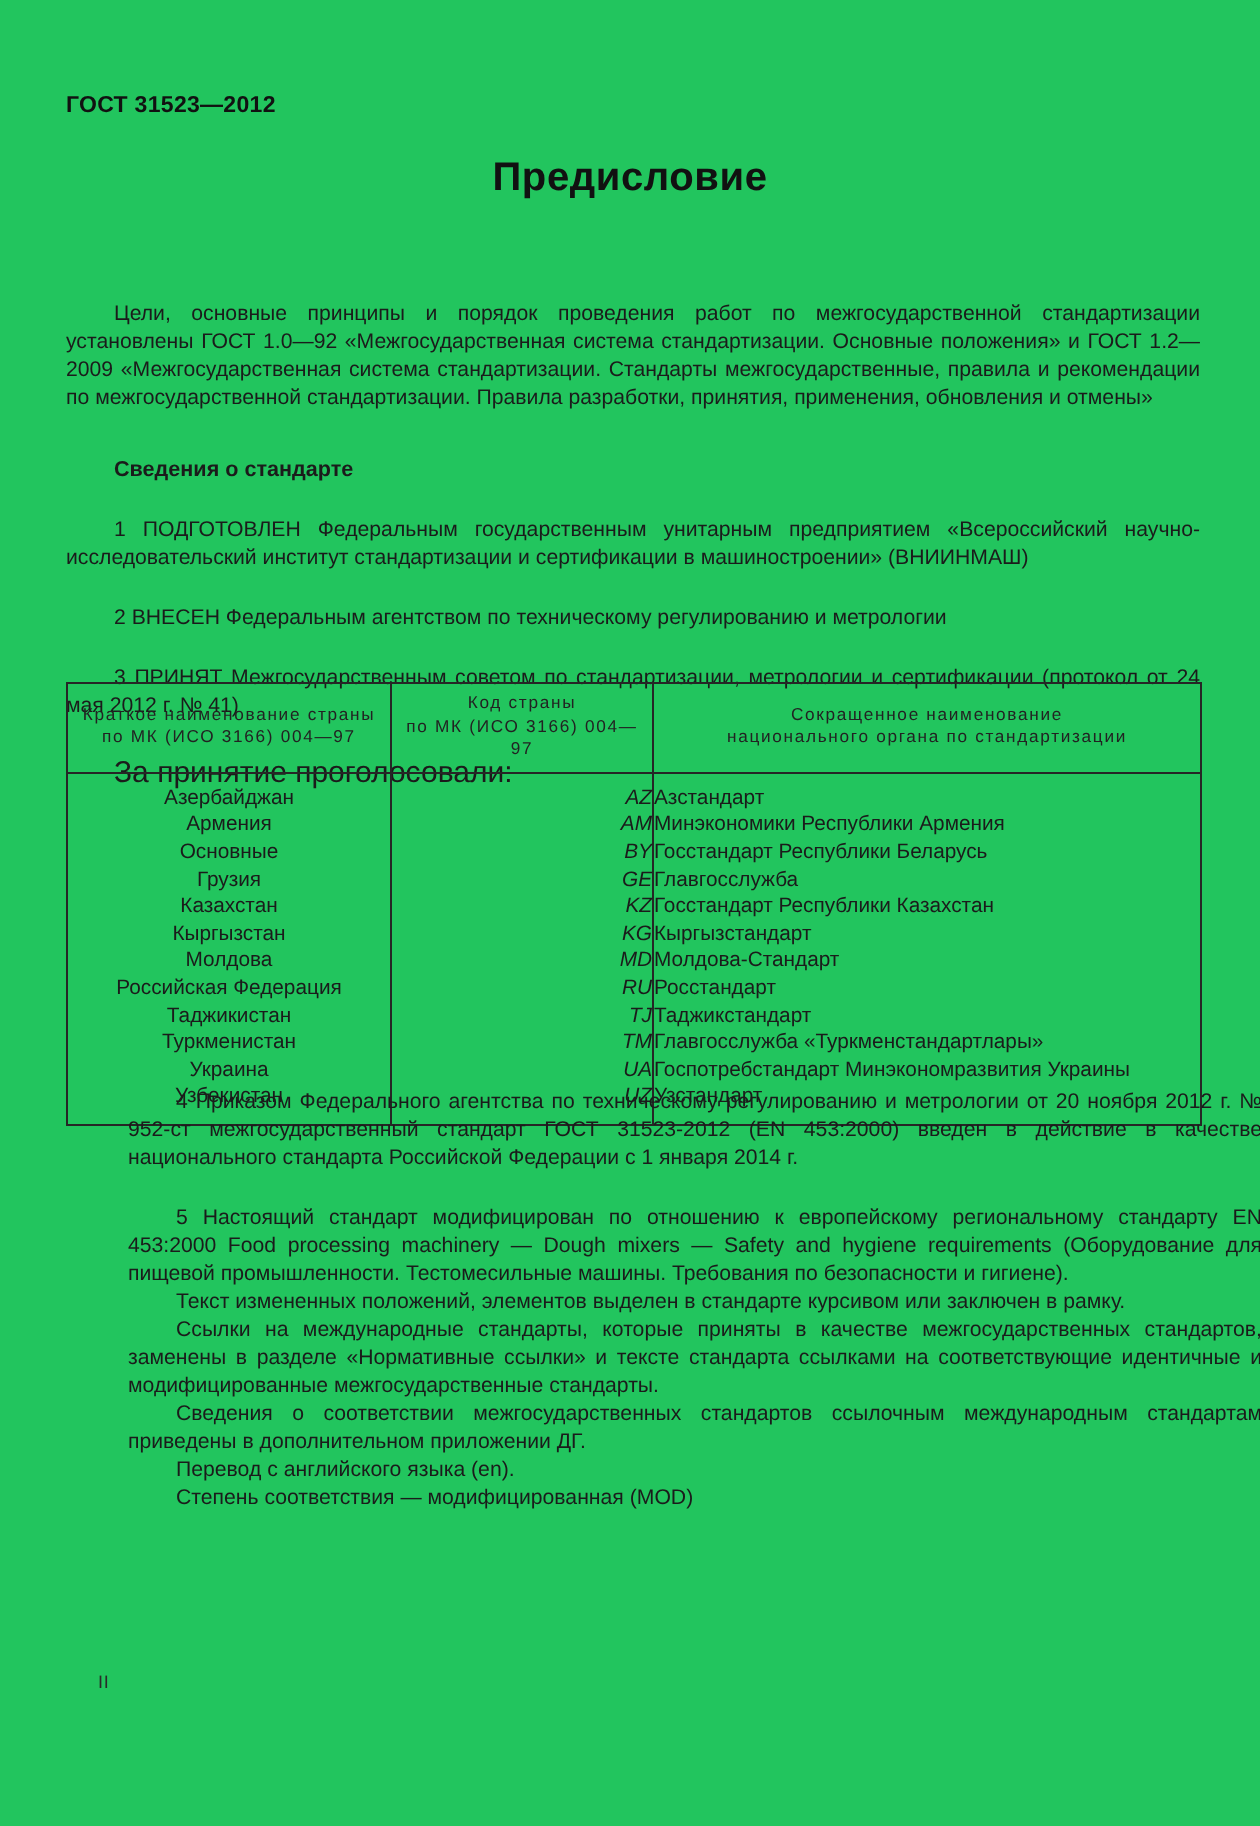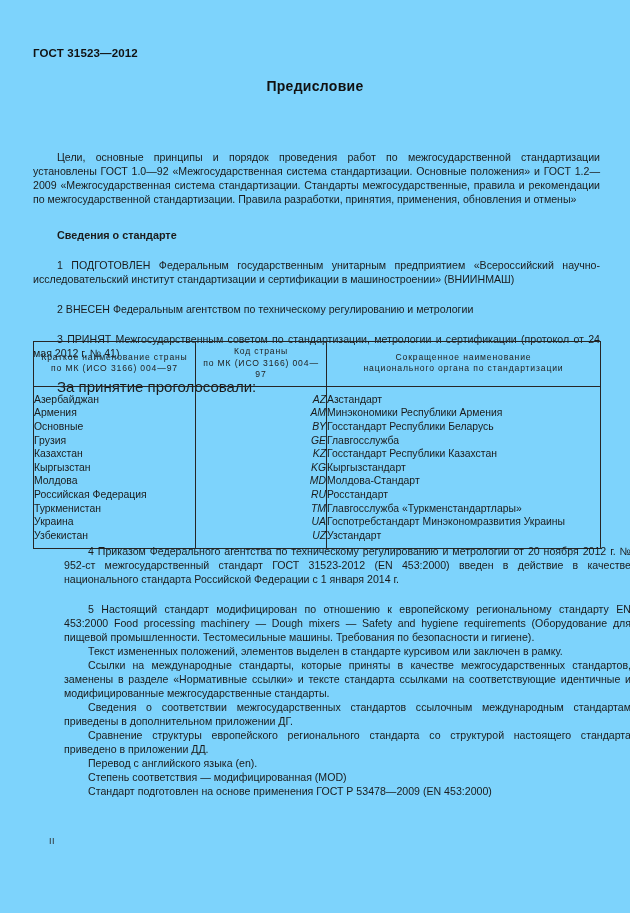--- a/index.html
+++ b/index.html
@@ -12,39 +12,39 @@
     width: 630px;
     height: 913px;
     position: relative;
     font-family: "Liberation Sans", sans-serif;
     color: #1b1b1b;
     overflow: hidden;
   }
   .page {
     position: absolute;
     inset: 0;
-    background: #7dd3fc;
+    background: #22c55e;
   }
   .doc-header {
     position: absolute;
     top: 47px;
     left: 33px;
     font-size: 11.5px;
     font-weight: bold;
     letter-spacing: 0.15px;
     color: #111;
     white-space: nowrap;
   }
   .page-title {
     position: absolute;
     top: 78px;
     left: 0;
     width: 630px;
     text-align: center;
-    font-size: 14px;
+    font-size: 20px;
     font-weight: bold;
     letter-spacing: 0.3px;
     color: #111;
   }
   .content {
     position: absolute;
     top: 106px;
     left: 33px;
     width: 567px;
     margin-top: 44px;
@@ -106,21 +106,21 @@
   }
   table.countries tbody tr:first-child td { padding-top: 6px; }
   table.countries tbody tr:last-child td { padding-bottom: 6px; }
   .cell-name,
   .cell-code,
   .cell-body {
     font-size: 10.4px;
     line-height: 13.6px;
     white-space: nowrap;
   }
-  .cell-name { padding-left: 26px; }
+  .cell-name { padding-left: 26px; text-align: center; }
   .cell-code { text-align: right; font-style: italic; }
   .cell-body { padding-left: 8px; }
   col.c1 { width: 162px; }
   col.c2 { width: 131px; }
   col.c3 { width: 274px; }
 
   .after-table {
     position: absolute;
     top: 544px;
     left: 33px;
@@ -218,20 +218,25 @@
           <td class="cell-name">Молдова</td>
           <td class="cell-code">MD</td>
           <td class="cell-body">Молдова-Стандарт</td>
         </tr>
         <tr>
           <td class="cell-name">Российская Федерация</td>
           <td class="cell-code">RU</td>
           <td class="cell-body">Росстандарт</td>
         </tr>
         <tr>
+          <td class="cell-name">Таджикистан</td>
+          <td class="cell-code">TJ</td>
+          <td class="cell-body">Таджикстандарт</td>
+        </tr>
+        <tr>
           <td class="cell-name">Туркменистан</td>
           <td class="cell-code">TM</td>
           <td class="cell-body">Главгосслужба «Туркменстандартлары»</td>
         </tr>
         <tr>
           <td class="cell-name">Украина</td>
           <td class="cell-code">UA</td>
           <td class="cell-body">Госпотребстандарт Минэкономразвития Украины</td>
         </tr>
         <tr>
@@ -246,24 +251,22 @@
     <p class="para indent">4 Приказом Федерального агентства по техническому регулированию и метрологии от 20 ноября 2012 г. № 952-ст межгосударственный стандарт ГОСТ 31523-2012 (EN 453:2000) введен в действие в качестве национального стандарта Российской Федерации с 1 января 2014 г.</p>
 
     <p class="para indent gap-md">5 Настоящий стандарт модифицирован по отношению к европейскому региональному стандарту EN 453:2000 Food processing machinery — Dough mixers — Safety and hygiene requirements (Оборудование для пищевой промышленности. Тестомесильные машины. Требования по безопасности и гигиене).</p>
 
     <p class="para indent tight">Текст измененных положений, элементов выделен в стандарте курсивом или заключен в рамку.</p>
 
     <p class="para indent tight">Ссылки на международные стандарты, которые приняты в качестве межгосударственных стандартов, заменены в разделе «Нормативные ссылки» и тексте стандарта ссылками на соответствующие идентичные и модифицированные межгосударственные стандарты.</p>
 
     <p class="para indent tight"> Сведения о соответствии межгосударственных стандартов ссылочным международным стандартам приведены в дополнительном приложении ДГ.</p>
 
-    <p class="para indent tight">Сравнение структуры европейского регионального стандарта со структурой настоящего стандарта приведено в приложении ДД.</p>
 
     <p class="para indent tight">Перевод с английского языка (en).</p>
 
     <p class="para indent tight">Степень соответствия — модифицированная (MOD)</p>
 
-    <p class="para indent tight">Стандарт подготовлен на основе применения ГОСТ Р 53478—2009 (EN 453:2000)</p>
   </div>
 
   <div class="page-number">II</div>
 
 </div>
 
 </body></html>

